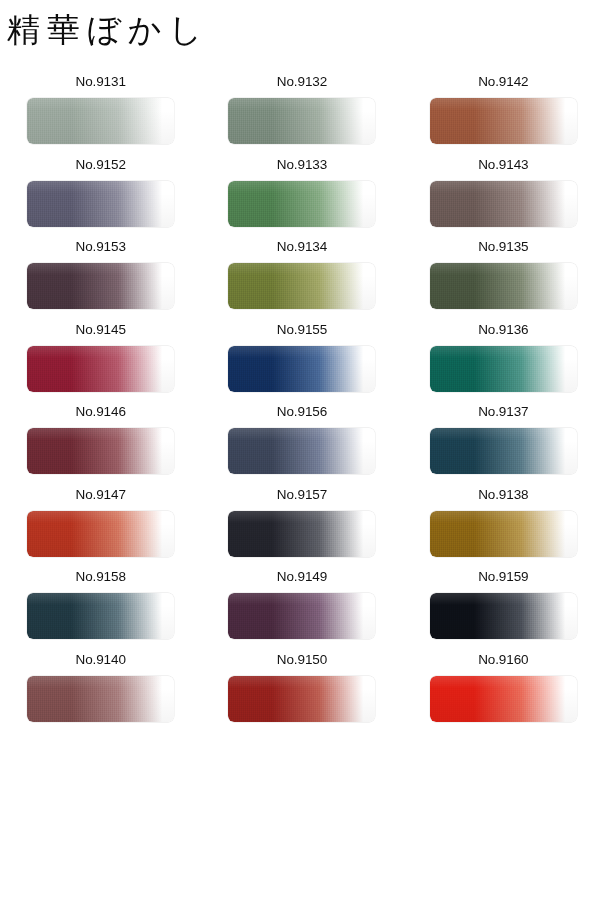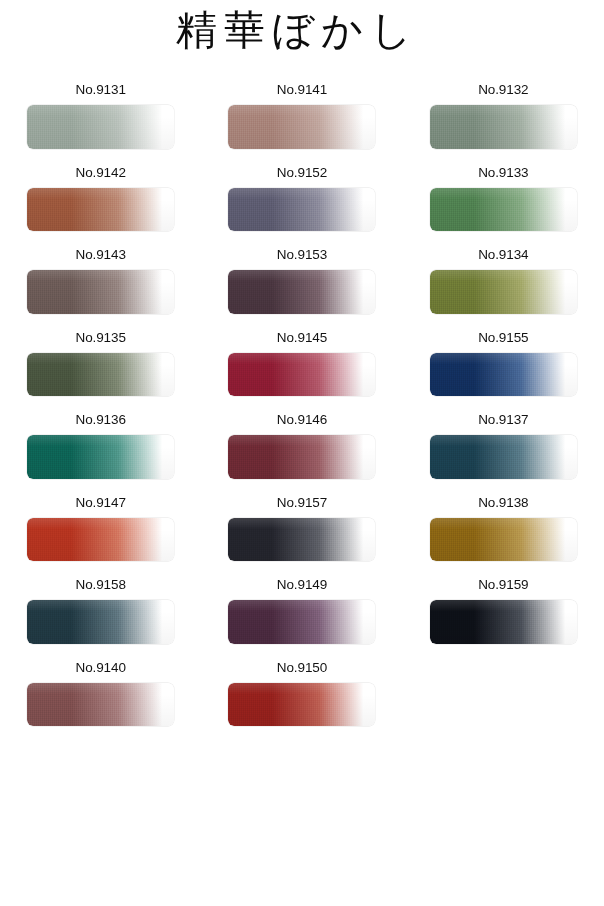--- a/index.html
+++ b/index.html
@@ -20,23 +20,23 @@
     width: 604px;
     height: 906px;
     box-sizing: border-box;
   }
 
   .page-title {
     position: absolute;
     top: 7px;
     left: 0;
     width: 588px;
-    text-align: center;
+    text-align: left;
     font-family: "DejaVu Serif", "Liberation Serif", serif;
-    font-size: 41px;
+    font-size: 33px;
     line-height: 46px;
     letter-spacing: 7px;
     text-indent: 7px;
     color: #0d0d0d;
     font-weight: 400;
     white-space: nowrap;
   }
 
   .grid {
     position: absolute;
@@ -58,21 +58,21 @@
     align-items: center;
     justify-content: flex-start;
   }
 
   .swatch-label {
     font-size: 13.5px;
     line-height: 15px;
     color: #131313;
     letter-spacing: -0.1px;
     height: 18px;
-    margin-top: 16px;
+    margin-top: 8px;
     white-space: nowrap;
     font-family: "Liberation Sans", sans-serif;
   }
 
   .swatch {
     width: 147px;
     height: 46px;
     margin-top: 6px;
     border-radius: 6px;
     position: relative;
@@ -117,28 +117,20 @@
   <div class="grid">
       <div class="cell">
         <div class="swatch-label">No.9131</div>
         <div class="swatch">
           <div class="grad" style="background: linear-gradient(90deg, rgb(154, 167, 157) 0%, rgb(154, 167, 157) 30%, rgb(185, 194, 187) 62%, rgb(255, 255, 255) 92%, rgb(255, 255, 255) 100%);"></div>
           <div class="tex"></div>
           <div class="sheen"></div>
         </div>
       </div>
       <div class="cell">
-        <div class="swatch-label">No.9141</div>
-        <div class="swatch">
-          <div class="grad" style="background: linear-gradient(90deg, rgb(168, 131, 121) 0%, rgb(168, 131, 121) 30%, rgb(194, 167, 159) 62%, rgb(255, 255, 255) 92%, rgb(255, 255, 255) 100%);"></div>
-          <div class="tex"></div>
-          <div class="sheen"></div>
-        </div>
-      </div>
-      <div class="cell">
         <div class="swatch-label">No.9132</div>
         <div class="swatch">
           <div class="grad" style="background: linear-gradient(90deg, rgb(123, 140, 126) 0%, rgb(123, 140, 126) 30%, rgb(163, 176, 164) 62%, rgb(255, 255, 255) 92%, rgb(255, 255, 255) 100%);"></div>
           <div class="tex"></div>
           <div class="sheen"></div>
         </div>
       </div>
       <div class="cell">
         <div class="swatch-label">No.9142</div>
         <div class="swatch">
@@ -221,20 +213,28 @@
       </div>
       <div class="cell">
         <div class="swatch-label">No.9146</div>
         <div class="swatch">
           <div class="grad" style="background: linear-gradient(90deg, rgb(109, 42, 52) 0%, rgb(109, 42, 52) 30%, rgb(156, 95, 102) 62%, rgb(255, 255, 255) 92%, rgb(255, 255, 255) 100%);"></div>
           <div class="tex"></div>
           <div class="sheen"></div>
         </div>
       </div>
       <div class="cell">
+        <div class="swatch-label">No.9156</div>
+        <div class="swatch">
+          <div class="grad" style="background: linear-gradient(90deg, rgb(60, 69, 89) 0%, rgb(60, 69, 89) 30%, rgb(118, 128, 154) 62%, rgb(255, 255, 255) 92%, rgb(255, 255, 255) 100%);"></div>
+          <div class="tex"></div>
+          <div class="sheen"></div>
+        </div>
+      </div>
+      <div class="cell">
         <div class="swatch-label">No.9137</div>
         <div class="swatch">
           <div class="grad" style="background: linear-gradient(90deg, rgb(27, 64, 80) 0%, rgb(27, 64, 80) 30%, rgb(90, 124, 138) 62%, rgb(255, 255, 255) 92%, rgb(255, 255, 255) 100%);"></div>
           <div class="tex"></div>
           <div class="sheen"></div>
         </div>
       </div>
       <div class="cell">
         <div class="swatch-label">No.9147</div>
         <div class="swatch">
@@ -292,15 +292,23 @@
         </div>
       </div>
       <div class="cell">
         <div class="swatch-label">No.9150</div>
         <div class="swatch">
           <div class="grad" style="background: linear-gradient(90deg, rgb(148, 32, 28) 0%, rgb(148, 32, 28) 30%, rgb(189, 94, 82) 62%, rgb(255, 255, 255) 92%, rgb(255, 255, 255) 100%);"></div>
           <div class="tex"></div>
           <div class="sheen"></div>
         </div>
       </div>
+      <div class="cell">
+        <div class="swatch-label">No.9160</div>
+        <div class="swatch">
+          <div class="grad" style="background: linear-gradient(90deg, rgb(224, 31, 20) 0%, rgb(224, 31, 20) 30%, rgb(234, 106, 88) 62%, rgb(255, 255, 255) 92%, rgb(255, 255, 255) 100%);"></div>
+          <div class="tex"></div>
+          <div class="sheen"></div>
+        </div>
+      </div>
     </div>
 
 </div>
 
 </body></html>

